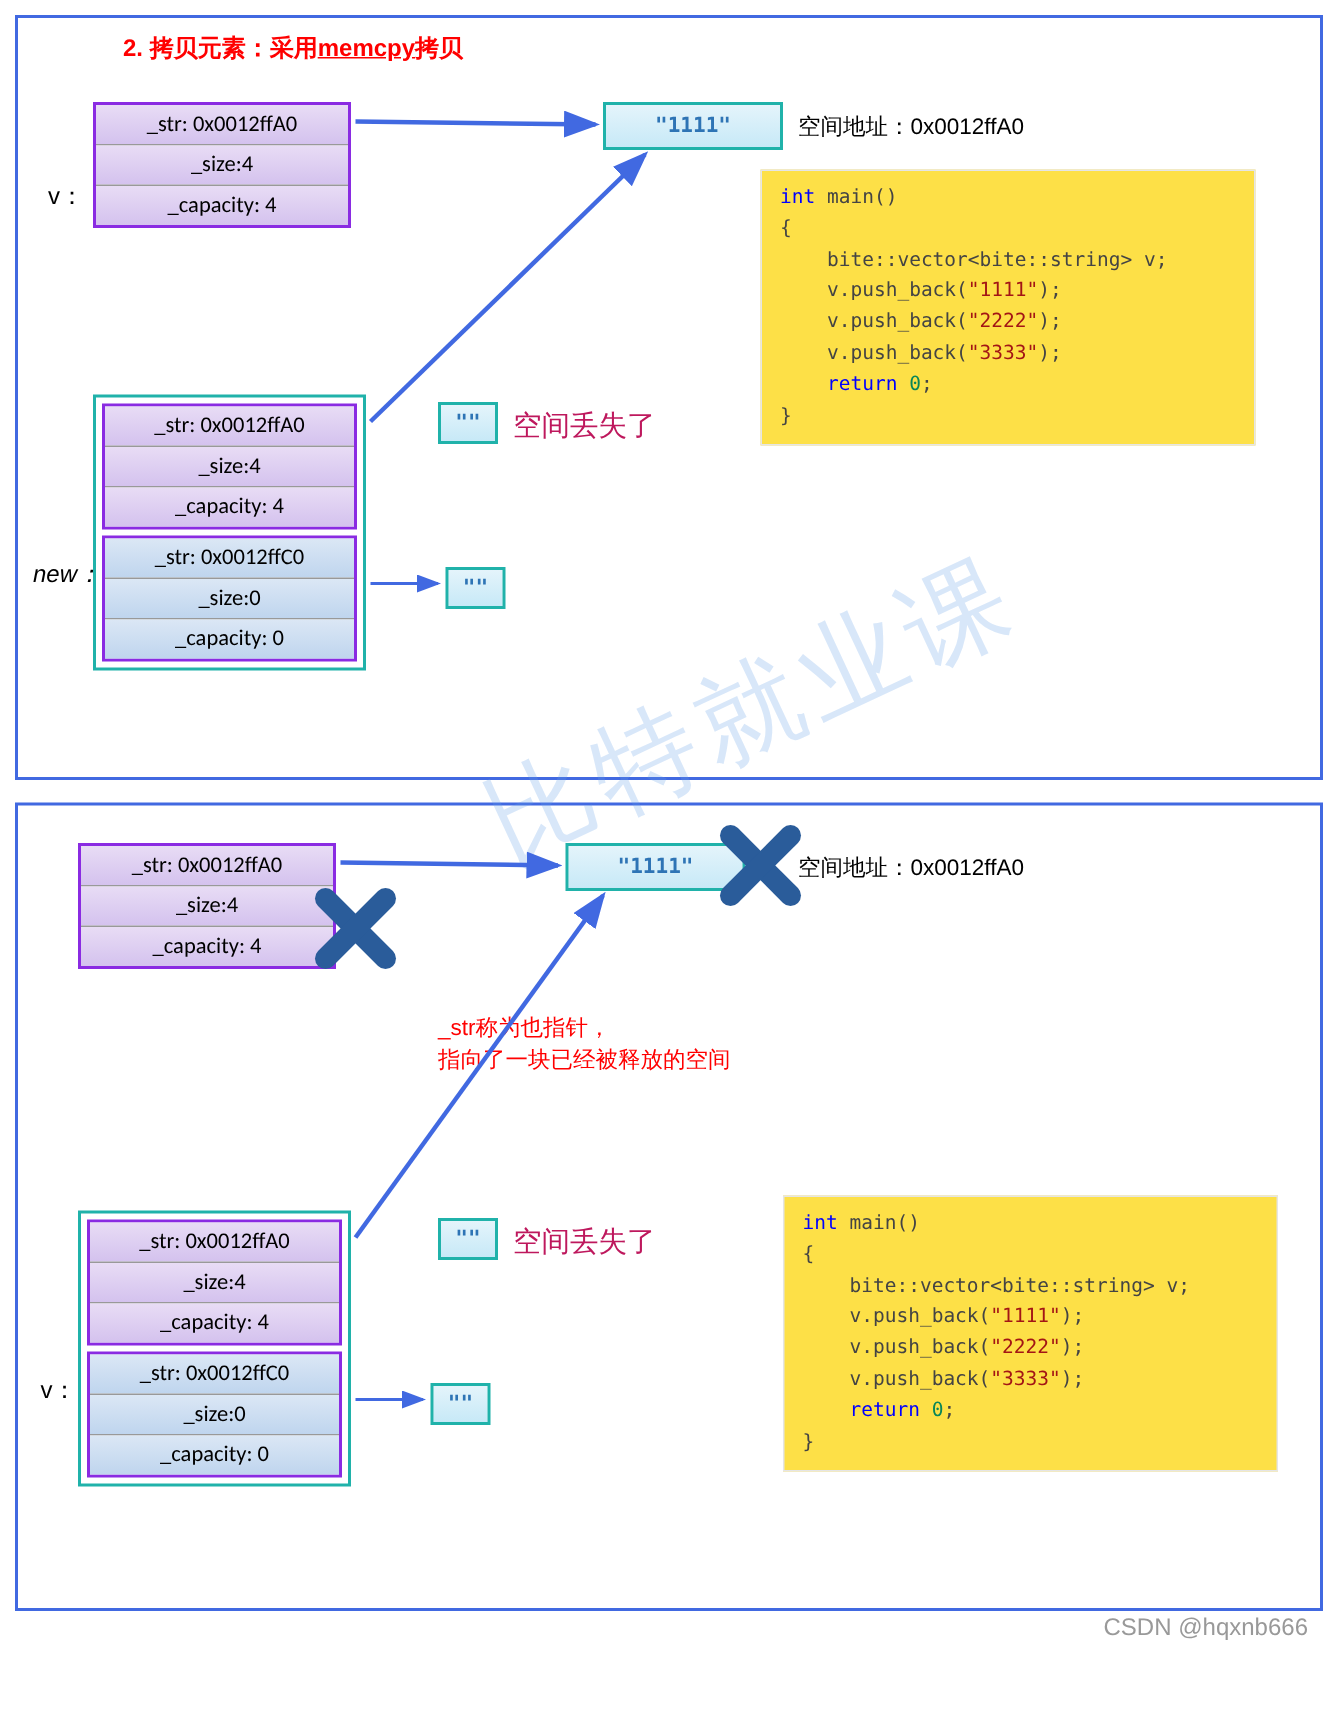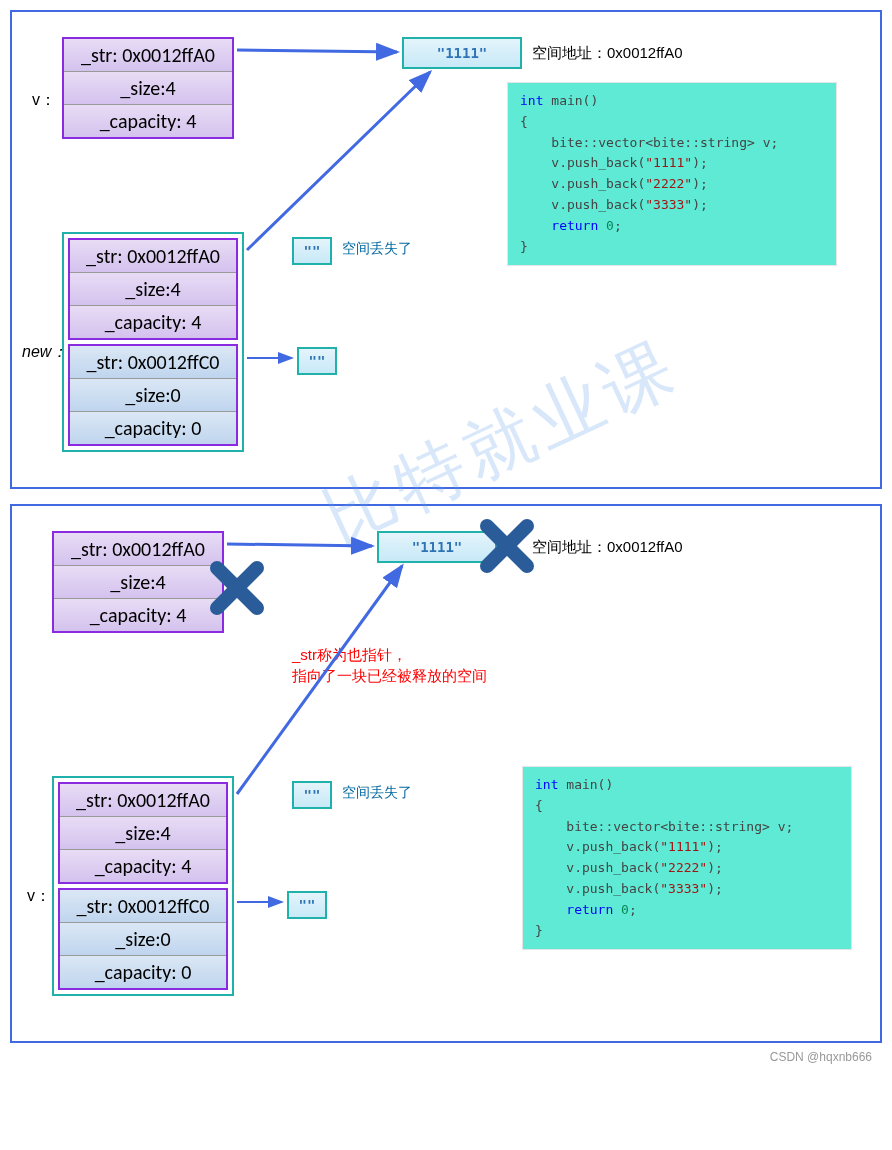--- a/index.html
+++ b/index.html
@@ -31,21 +31,21 @@
   .panel-body { position: relative; height: 445px; }
   .panel-body.h2 { height: 505px; }
 
   .block {
     position: absolute;
     width: 172px;
     border: 2px solid;
   }
   .block.purple { border-color: #8a2be2; }
   .block.teal { border-color: #20b2aa; padding: 4px; }
-  .row { border-bottom: 1px solid #999; padding: 4px 6px; text-align: center; font-family: "Calibri", sans-serif; font-size: 20px; }
+  .row { border-bottom: 1px solid #999; padding: 4px 6px; text-align: center; font-family: "Calibri", sans-serif; font-size: 15px; }
   .row:last-child { border-bottom: none; }
 
   .purple-row { background: linear-gradient(#e8dcf5, #d4c2ee); }
   .blue-row   { background: linear-gradient(#dbe7f5, #bfd5ee); }
 
   .inner-block { border: 2px solid #8a2be2; margin-bottom: 4px; }
 
   .label-v { position: absolute; font-size: 16px; }
 
   .heap-box {
@@ -55,57 +55,60 @@
     color: #2e74b5;
     text-align: center;
     padding: 6px 10px;
     font-family: Consolas, monospace;
     font-weight: bold;
   }
   .heap-label { position: absolute; font-size: 15px; }
 
   .code-box {
     position: absolute;
-    background: #5eead4;
+    background: #fde047;
     border: 1px solid #e5e5e5;
     color: #444;
     font-family: Consolas, monospace;
     font-size: 13px;
     padding: 8px 12px;
     white-space: pre;
     line-height: 1.6;
   }
   .kw { color: #0000ff; }
   .str { color: #a31515; }
   .num { color: #098658; }
 
-  .red-text { position: absolute; color: #0369a1; font-size: 14px; }
+  .red-text { position: absolute; color: #be185d; font-size: 19px; }
   .red-multiline { position: absolute; color: #ff0000; font-size: 15px; line-height: 1.4; }
 
   svg.arrows { position: absolute; top: 0; left: 0; pointer-events: none; }
   .arrow-line { stroke: #4169e1; stroke-width: 3; fill: none; }
   .arrow-line-thin { stroke: #4169e1; stroke-width: 2; fill: none; }
   .arrow-head { fill: #4169e1; }
   .cross-line { stroke: #2a5c9a; stroke-width: 14; stroke-linecap: round; }
 
-  .watermark { position: absolute; color: #999; font-size: 12px; }
+  .watermark { position: absolute; color: #999; font-size: 16px; }
   .wm-bg {
     position: absolute;
     color: rgba(100, 160, 230, 0.25);
     font-size: 70px;
     font-weight: 300;
     transform: rotate(-25deg);
     pointer-events: none;
     letter-spacing: 6px;
   }
 </style>
 </head>
 <body>
 
 <div class="panel">
+  <div class="panel-title">
+    <span>2. 拷贝元素：采用</span><span class="underline">memcpy</span><span>拷贝</span>
+  </div>
   <div class="panel-body">
 
     <span class="label-v" style="left:0px; top:68px;">v：</span>
 
     <div class="block purple" style="left:30px; top:15px;">
       <div class="row purple-row">_str: 0x0012ffA0</div>
       <div class="row purple-row">_size:4</div>
       <div class="row purple-row">_capacity: 4</div>
     </div>
 

